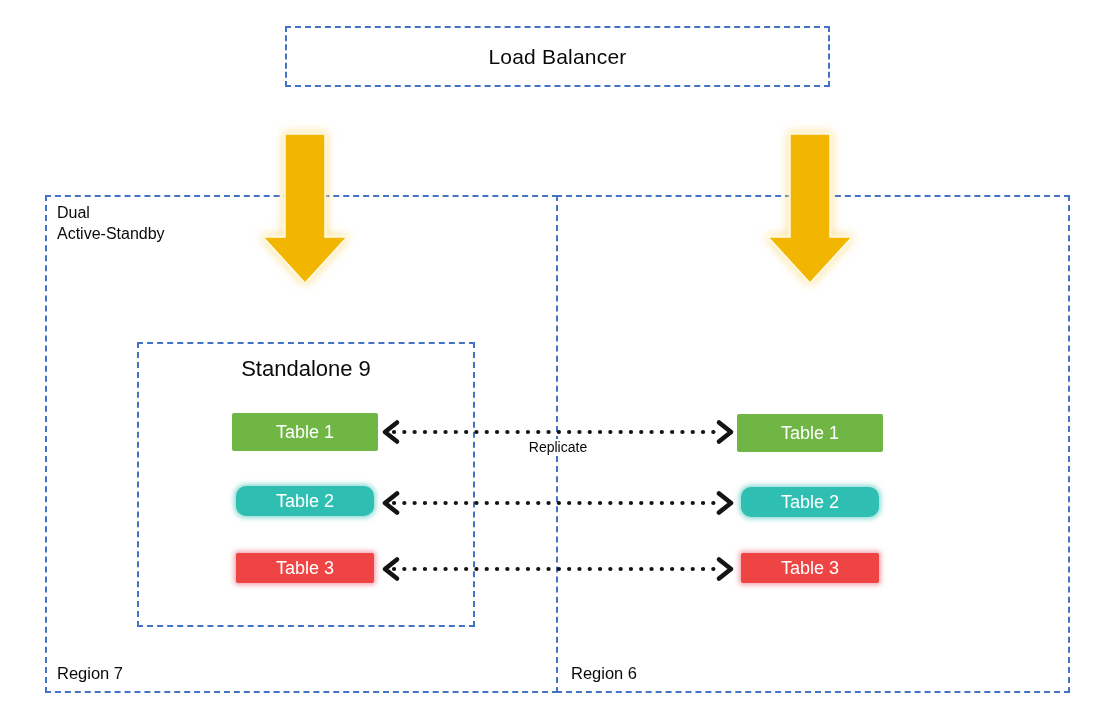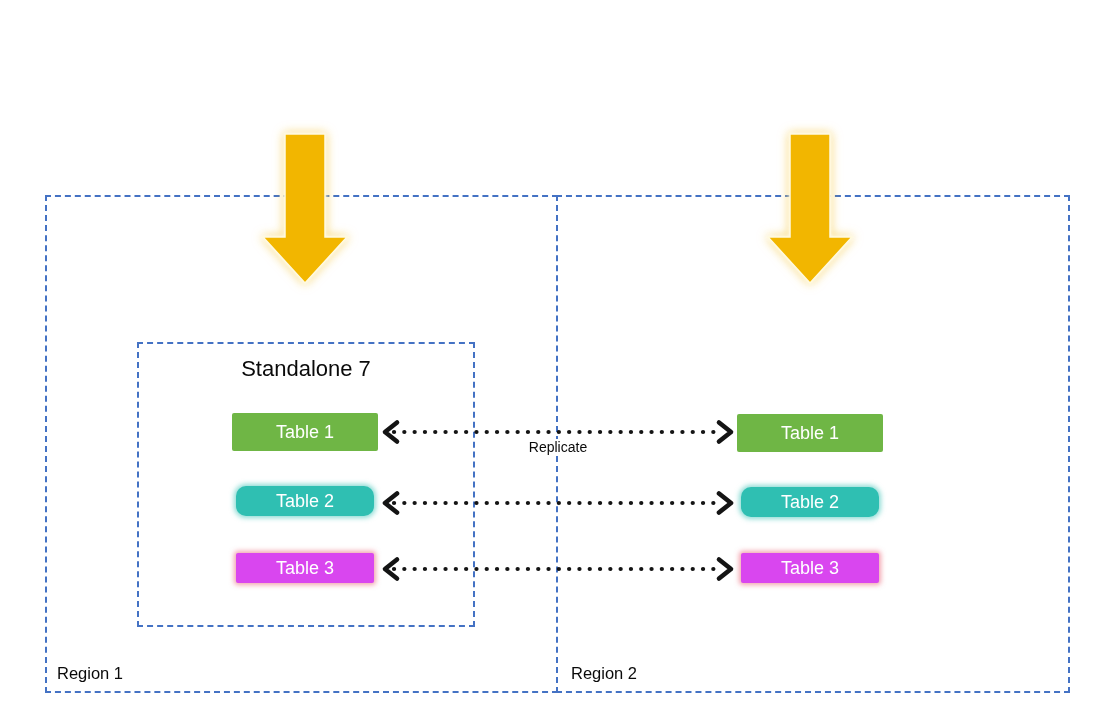--- a/index.html
+++ b/index.html
@@ -22,21 +22,21 @@
 
   .standalone{position:absolute;text-align:center;}
   .standalone.s1{left:137px;top:342px;width:338px;height:285px;}
   .standalone.s2{left:642px;top:342px;width:336px;height:285px;}
   .standalone-title{margin-top:12px;font-size:22px;}
 
   .chip{position:absolute;color:#ffffff;font-size:18px;text-align:center;border-radius:2px;
         display:flex;align-items:center;justify-content:center;}
   .chip.green{background:#6FB645;}
   .chip.teal{background:#2FBFB2;box-shadow:0 0 5px 2px rgba(47,191,178,.55);border-radius:10px;}
-  .chip.red{background:#d946ef;box-shadow:0 0 5px 2px rgba(232,74,95,.5);}
+  .chip.red{background:#ef4444;box-shadow:0 0 5px 2px rgba(232,74,95,.5);}
 
   .c-s1-t1{left:232px;top:413px;width:146px;height:38px;}
   .c-s1-t2{left:236px;top:486px;width:138px;height:30px;}
   .c-s1-t3{left:236px;top:553px;width:138px;height:30px;}
   .c-s2-t1{left:737px;top:414px;width:146px;height:38px;}
   .c-s2-t2{left:741px;top:487px;width:138px;height:30px;}
   .c-s2-t3{left:741px;top:553px;width:138px;height:30px;}
 
   .gold-arrow{position:absolute;width:92px;height:154px;
     filter:drop-shadow(0 0 2px #ffffff) drop-shadow(0 0 5px rgba(242,182,0,.55));}
@@ -52,33 +52,40 @@
     font-size:14px;background:#ffffff;padding:0 3px;}
 </style>
 </head>
 <body>
 
 <div class="canvas">
 
   <div class="dashed region1"></div>
   <div class="dashed region2"></div>
 
+  <div class="dashed lb-box">
+    <span class="lb-label">Load Balancer</span>
+  </div>
 
   <svg class="gold-arrow left" viewBox="0 0 92 154">
     <polygon points="26,2 66,2 66,105 88,105 46,151 4,105 26,105" stroke="#FFFADF" stroke-width="1.5" fill="#F2B600"></polygon>
   </svg>
   <svg class="gold-arrow right" viewBox="0 0 92 154">
     <polygon points="26,2 66,2 66,105 88,105 46,151 4,105 26,105" stroke="#FFFADF" stroke-width="1.5" fill="#F2B600"></polygon>
   </svg>
 
-  <div class="region-label r1">Region 1</div>
-  <div class="region-label r2">Region 2</div>
+  <div class="mode-label">
+    <div>Dual</div>
+    <div>Active-Standby</div>
+  </div>
+  <div class="region-label r1">Region 7</div>
+  <div class="region-label r2">Region 6</div>
 
   <div class="dashed standalone s1">
-    <div class="standalone-title">Standalone 7</div>
+    <div class="standalone-title">Standalone 9</div>
   </div>
 
   <div class="chip green c-s1-t1">Table 1</div>
   <div class="chip teal c-s1-t2">Table 2</div>
   <div class="chip red c-s1-t3">Table 3</div>
 
   <div class="chip green c-s2-t1">Table 1</div>
   <div class="chip teal c-s2-t2">Table 2</div>
   <div class="chip red c-s2-t3">Table 3</div>
 

